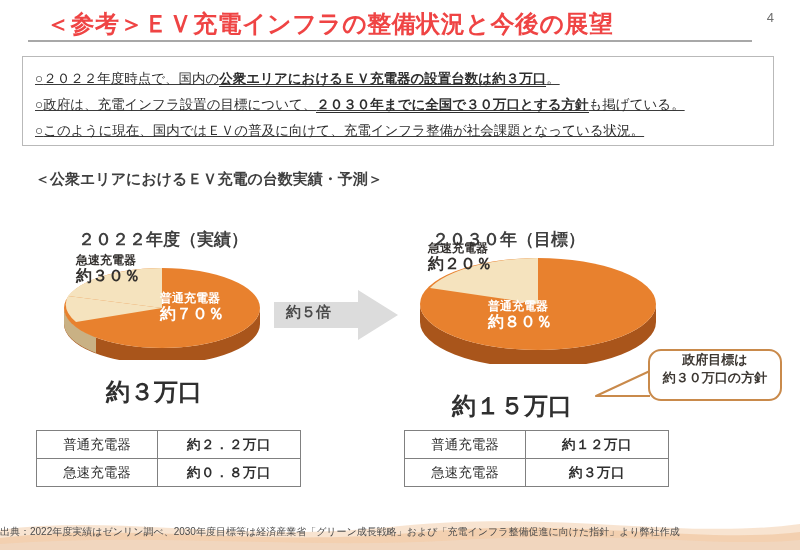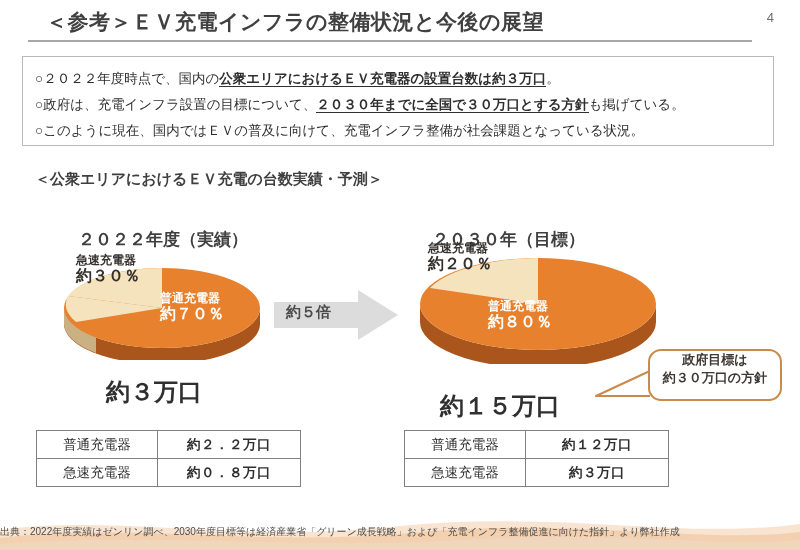--- a/index.html
+++ b/index.html
@@ -9,37 +9,37 @@
     font-family:"Liberation Sans","DejaVu Sans",sans-serif;
     color:#3b3b3b;
     overflow:hidden;
     position:relative;
   }
   .slide{position:absolute;inset:0;}
 
   
   .title{
     position:absolute;left:46px;top:8px;
-    font-size:21px;font-weight:bold;color:#404040;
+    font-size:24px;font-weight:bold;color:#ef4444;
     letter-spacing:.5px;white-space:nowrap;
   }
   .title-rule{
     position:absolute;left:28px;top:40px;width:724px;height:2px;
     background:#a8a8a8;
   }
   .page-no{
     position:absolute;right:26px;top:10px;
     font-size:13px;color:#6f6f6f;
   }
 
   
   .bullets{
     position:absolute;left:22px;top:56px;width:752px;height:90px;
     border:1px solid #b9b9b9;background:#fff;
-    box-sizing:border-box;padding:9px 24px 0 12px;
+    box-sizing:border-box;padding:9px 24px 0 12px;text-decoration:underline;
   }
   .bullet{
     font-size:13.5px;line-height:26px;color:#2f2f2f;white-space:nowrap;
   }
   .bullet b{font-weight:bold;border-bottom:1.5px solid #2f2f2f;}
 
   
   .section-head{
     position:absolute;left:35px;top:170px;
     font-size:15px;font-weight:bold;color:#3f3f3f;white-space:nowrap;
@@ -81,21 +81,21 @@
     position:absolute;left:286px;top:303px;
     font-size:15px;font-weight:bold;color:#4a4a4a;white-space:nowrap;
   }
 
   
   .total{
     position:absolute;font-size:24px;font-weight:bold;color:#2f2f2f;
     white-space:nowrap;
   }
   #tot2022{left:106px;top:376px;}
-  #tot2030{left:440px;top:390px;}
+  #tot2030{left:452px;top:390px;}
 
   
   .callout{
     position:absolute;left:648px;top:349px;width:134px;height:52px;
     border:2px solid #c98a4b;border-radius:13px;background:#fff;
     box-sizing:border-box;
     display:flex;flex-direction:column;align-items:center;justify-content:flex-start;
   }
   .callout div{font-size:13px;font-weight:bold;color:#3d3833;line-height:1.35;white-space:nowrap;}
   .callout-tail{position:absolute;left:592px;top:366px;width:62px;height:36px;}

